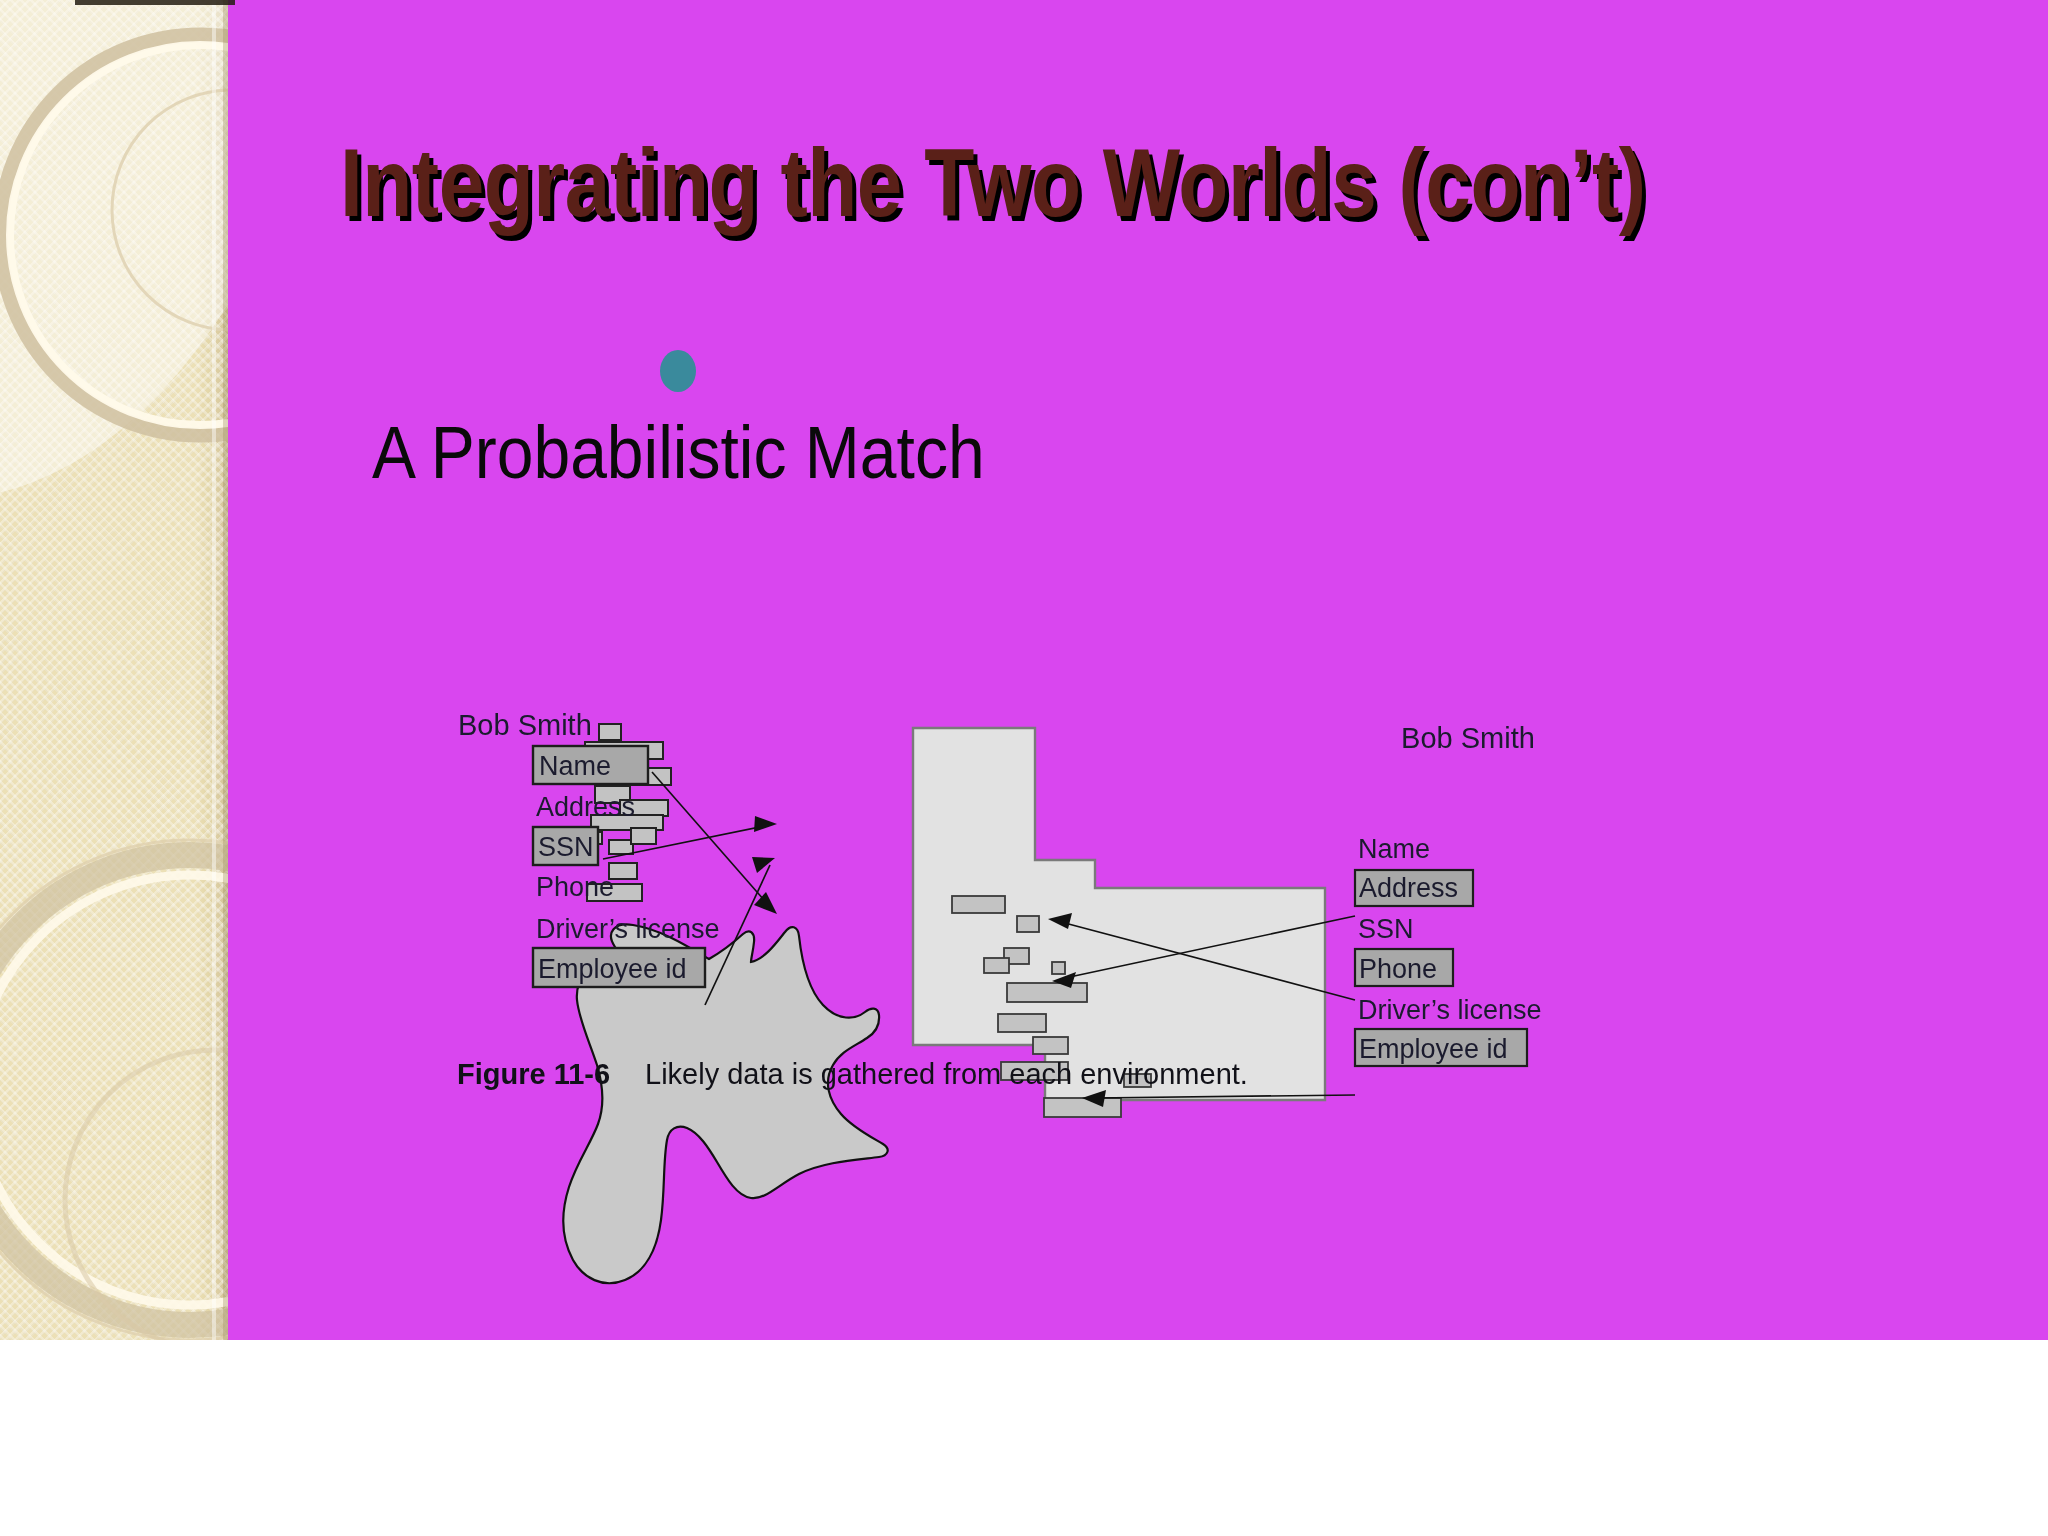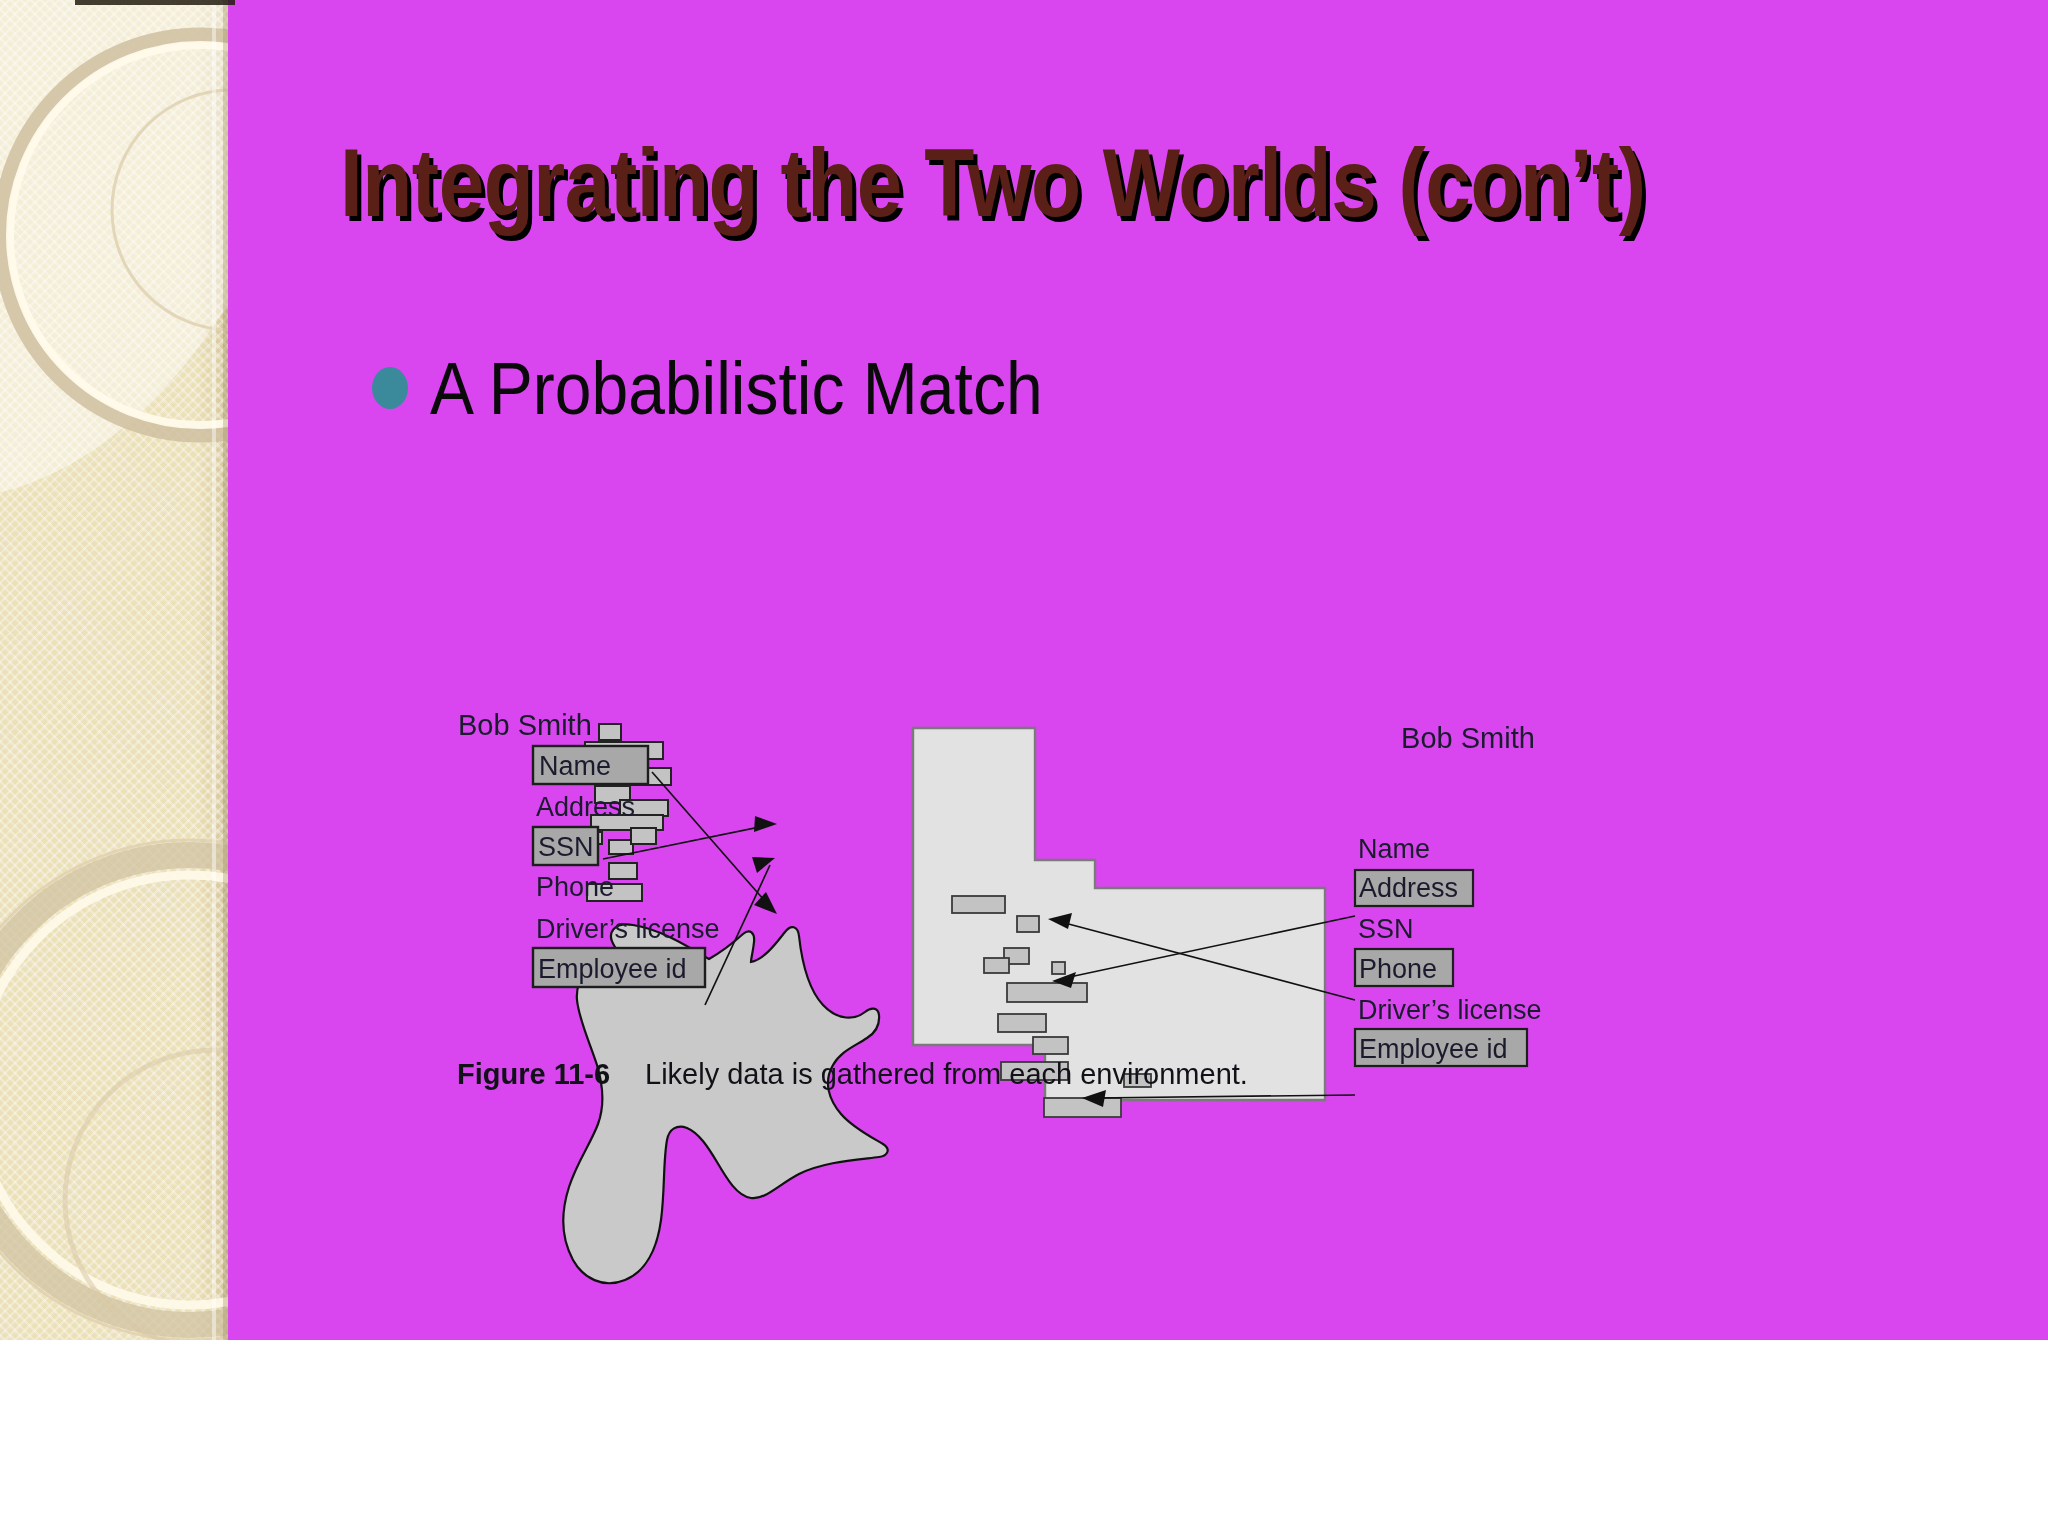--- a/index.html
+++ b/index.html
@@ -96,20 +96,21 @@
   }
 
   
   #bullet-row {
     position: absolute;
     left: 372px;
     top: 350px;
     display: flex;
     align-items: center;
     gap: 22px;
+    flex-direction: column;
   }
   #bullet-dot {
     width: 36px;
     height: 42px;
     border-radius: 50%;
     background: #3a8a9c;
     flex: 0 0 auto;
   }
   #bullet-text {
     font-family: "Liberation Sans", sans-serif;

